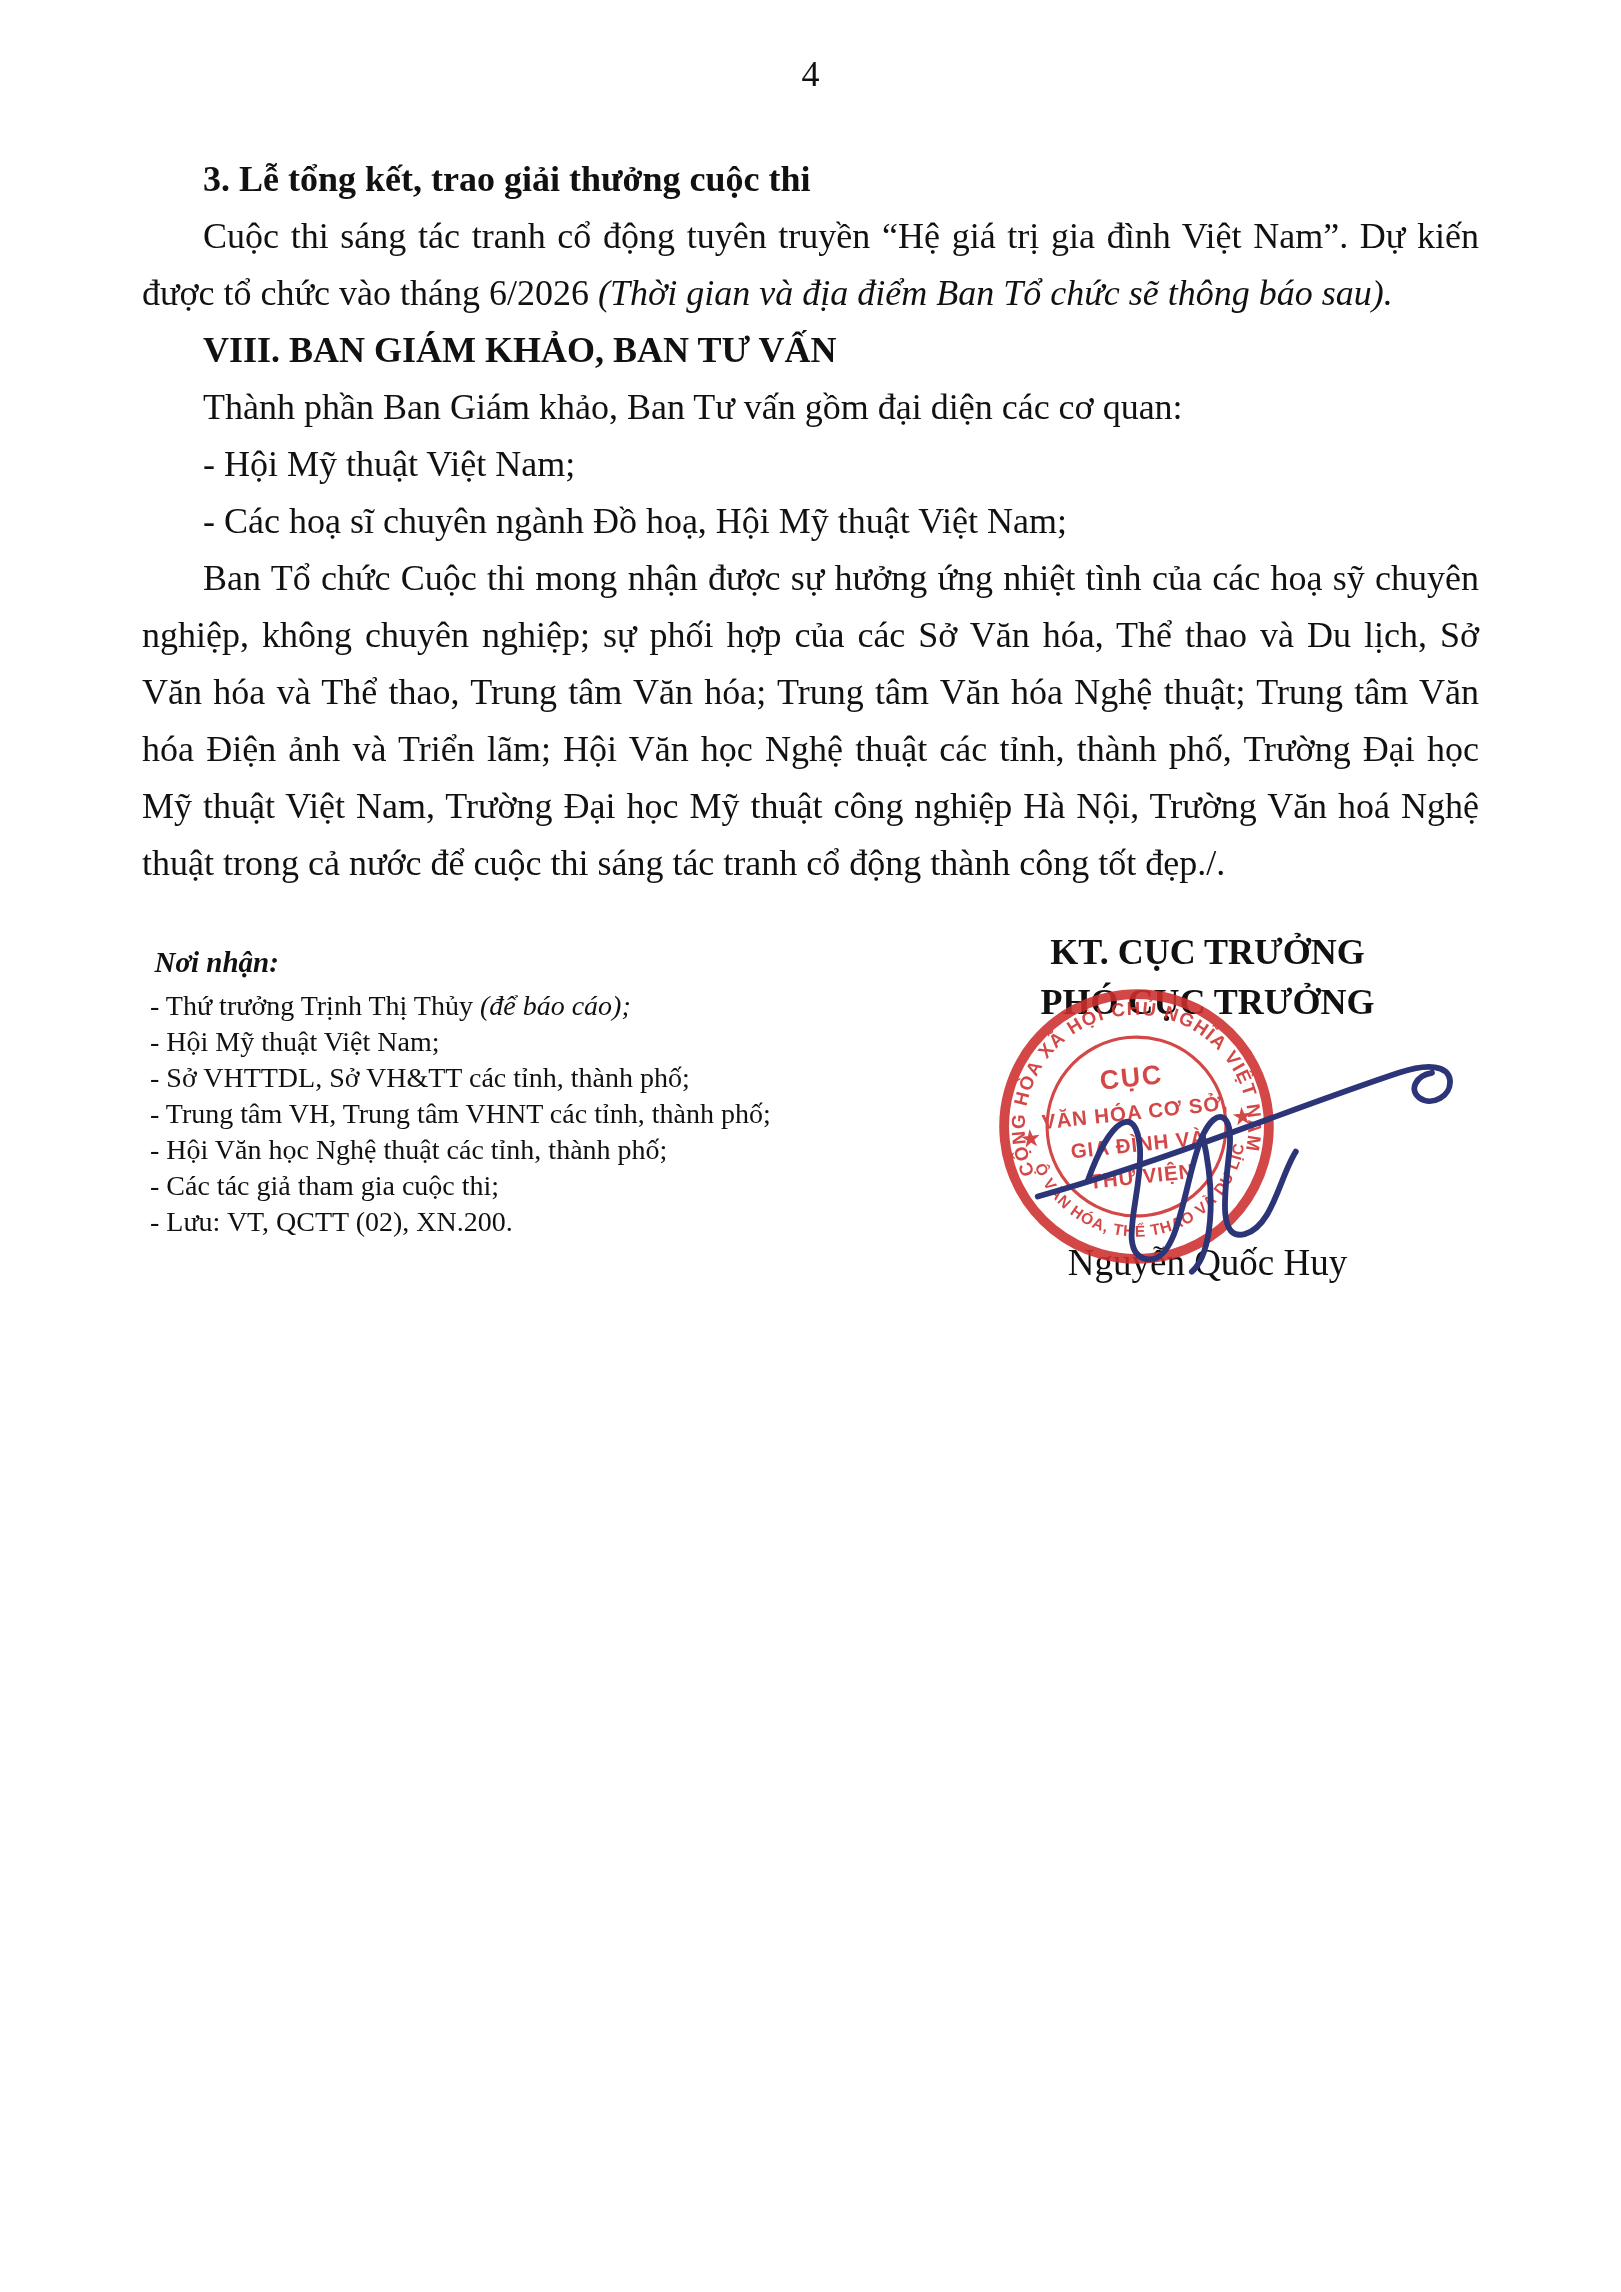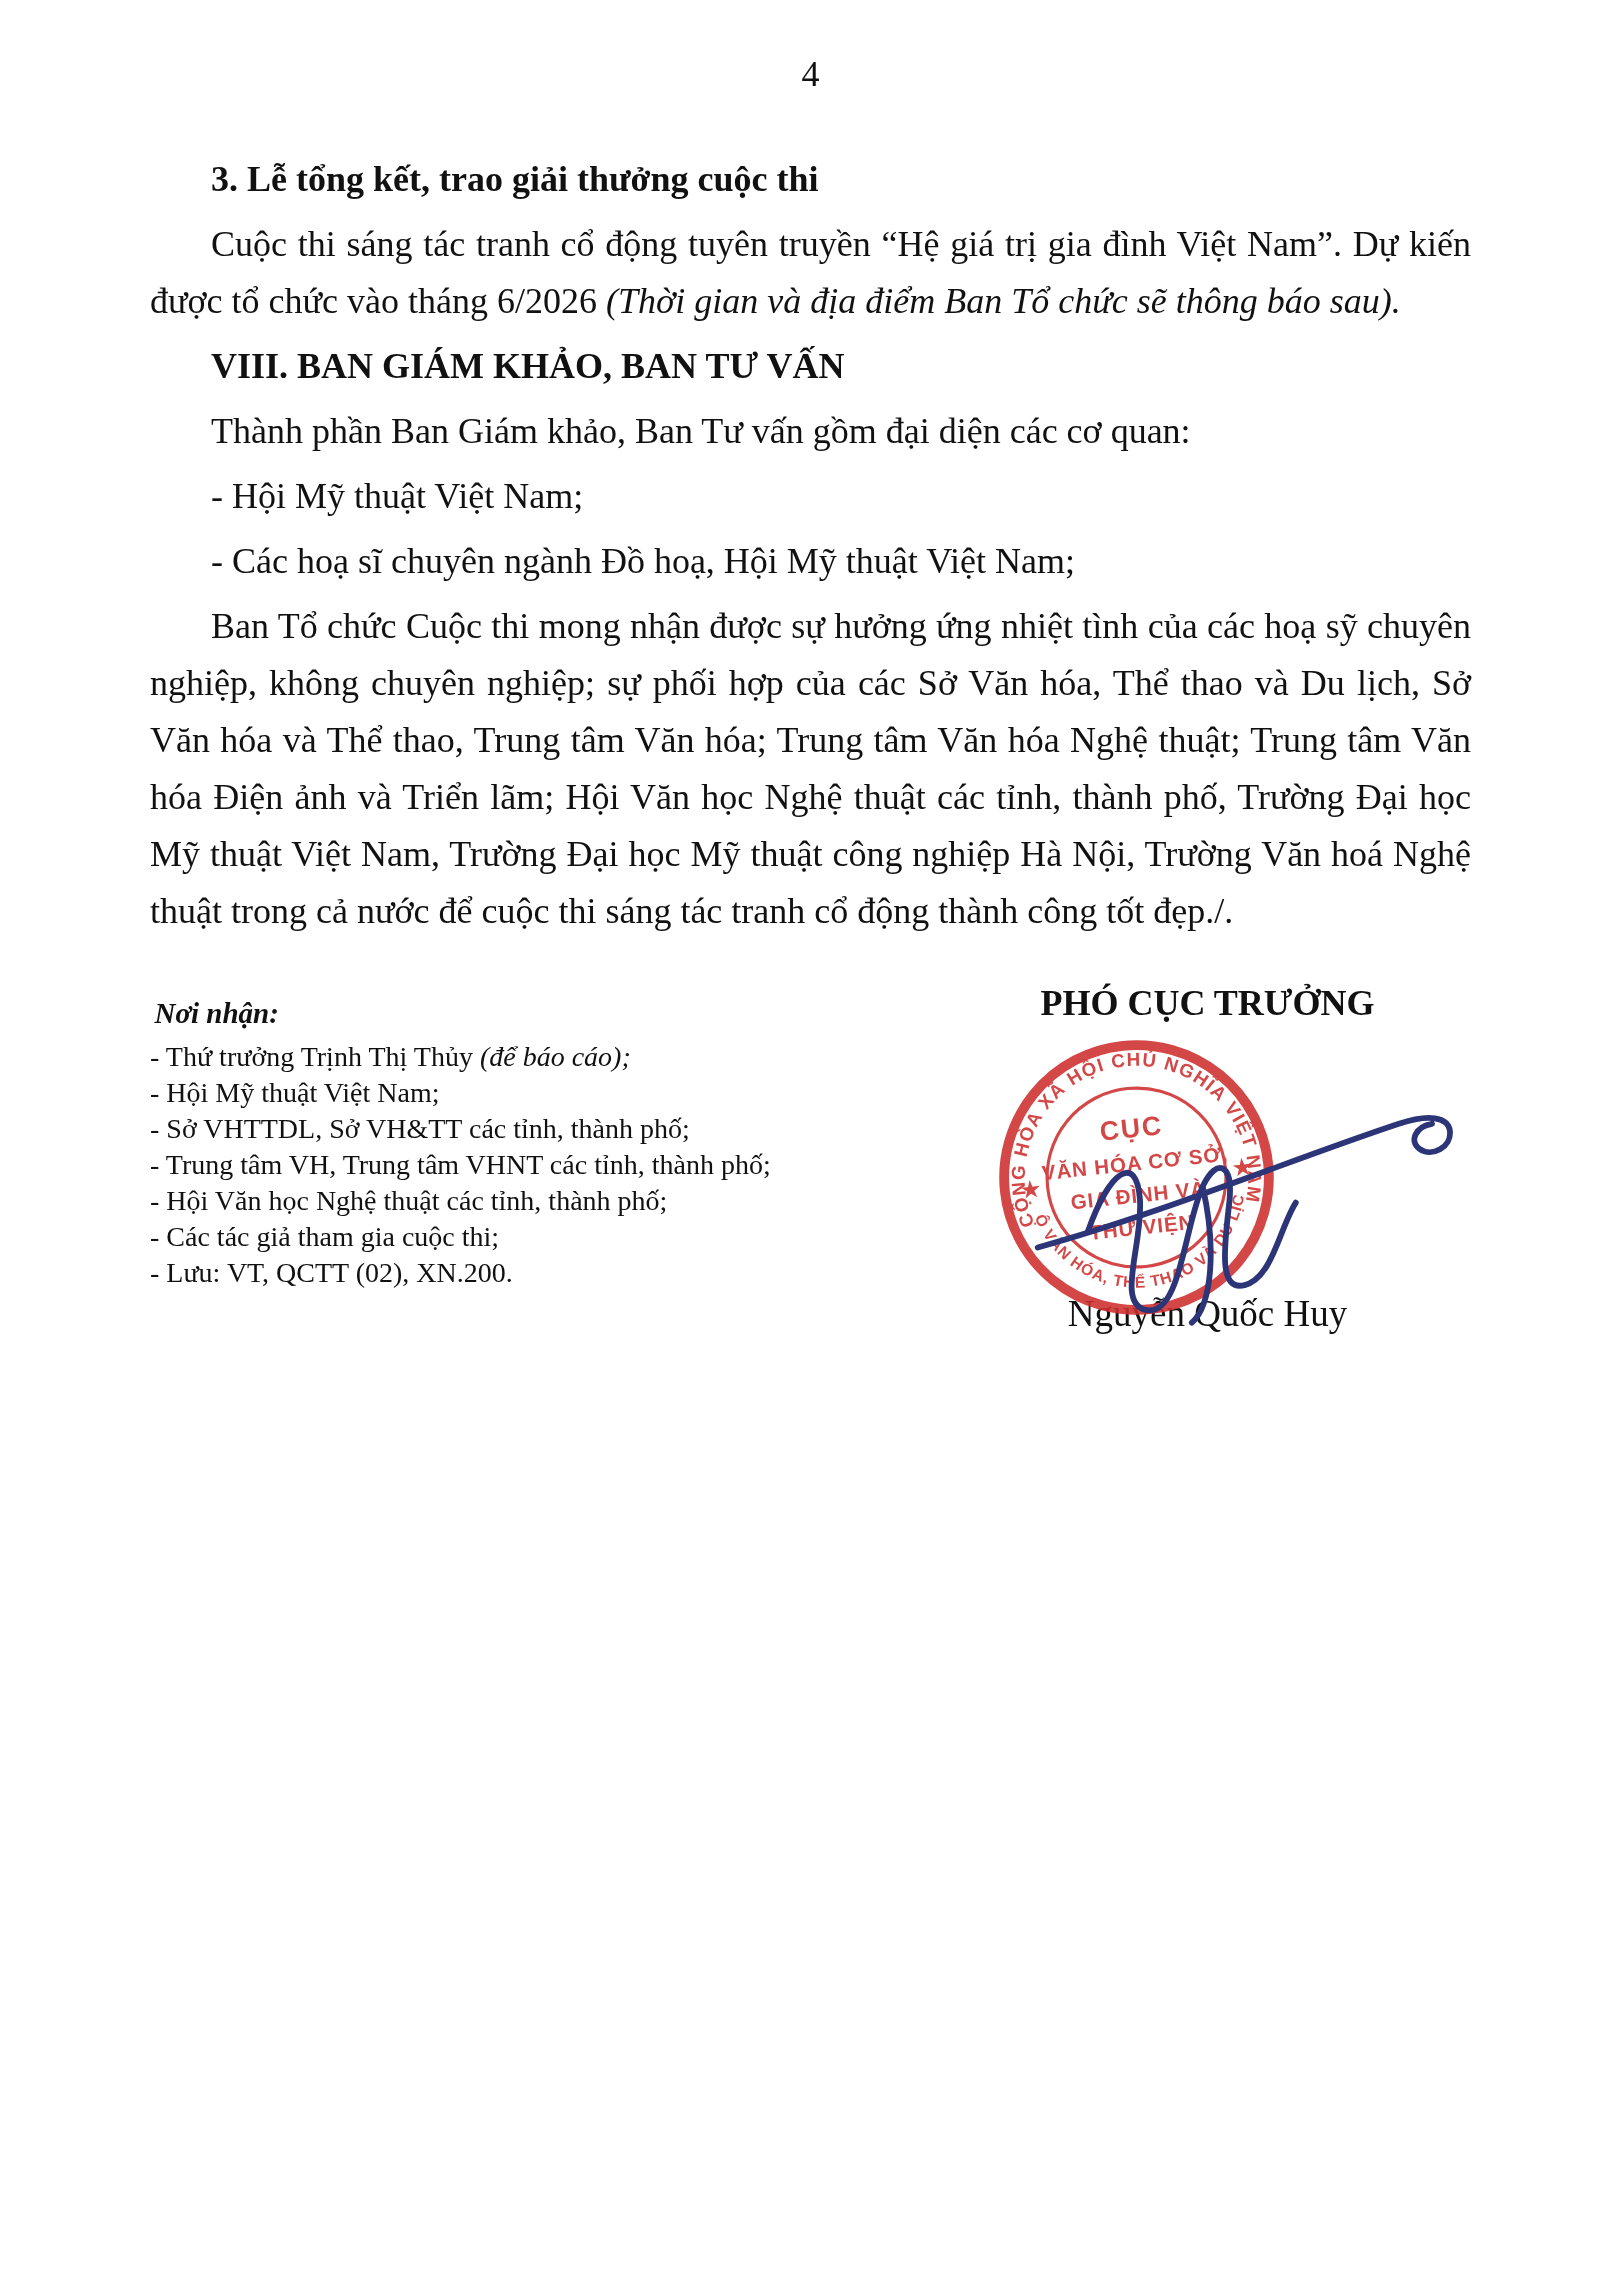--- a/index.html
+++ b/index.html
@@ -12,21 +12,21 @@
     box-sizing:border-box;
     padding:47px 142px 0 142px;
     overflow:hidden;
   }
   .page-number{
     text-align:center;
     font-size:36px;line-height:54px;
     margin-bottom:50px;
   }
   .body-text p{
-    margin:8px;
+    margin:0;
     font-size:36px;
     line-height:57px;
     text-align:justify;
     text-indent:61px;
   }
   .bold{font-weight:bold;}
   .italic{font-style:italic;}
   
   .footer{position:relative;margin-top:5.4px;height:627px;}
   .recipients{
@@ -87,20 +87,21 @@
         <li><span>- Hội Mỹ thuật Việt Nam;</span></li>
         <li><span>- Sở VHTTDL, Sở VH&amp;TT các tỉnh, thành phố;</span></li>
         <li><span>- Trung tâm VH, Trung tâm VHNT các tỉnh, thành phố;</span></li>
         <li><span>- Hội Văn học Nghệ thuật các tỉnh, thành phố;</span></li>
         <li><span>- Các tác giả tham gia cuộc thi;</span></li>
         <li><span>- Lưu: VT, QCTT (02), XN.200.</span></li>
       </ul>
     </div>
 
     <div class="sig-block">
+      <div>KT. CỤC TRƯỞNG</div>
       <div>PHÓ CỤC TRƯỞNG</div>
     </div>
 
     <svg class="seal" viewBox="0 0 320 350" aria-hidden="true">
       <defs>
         <path id="arcTop" d="M 42.5,217.8 A 125,125 0 1 1 277.5,217.8" fill="none"></path>
         <path id="arcBot" d="M 42,207 A 122,122 0 0 0 278,207" fill="none"></path>
       </defs>
       <circle cx="160" cy="175" r="148" fill="none" stroke="#cf2e2e" stroke-width="11"></circle>
       <circle cx="160" cy="175" r="100" fill="none" stroke="#cf2e2e" stroke-width="3.5"></circle>

